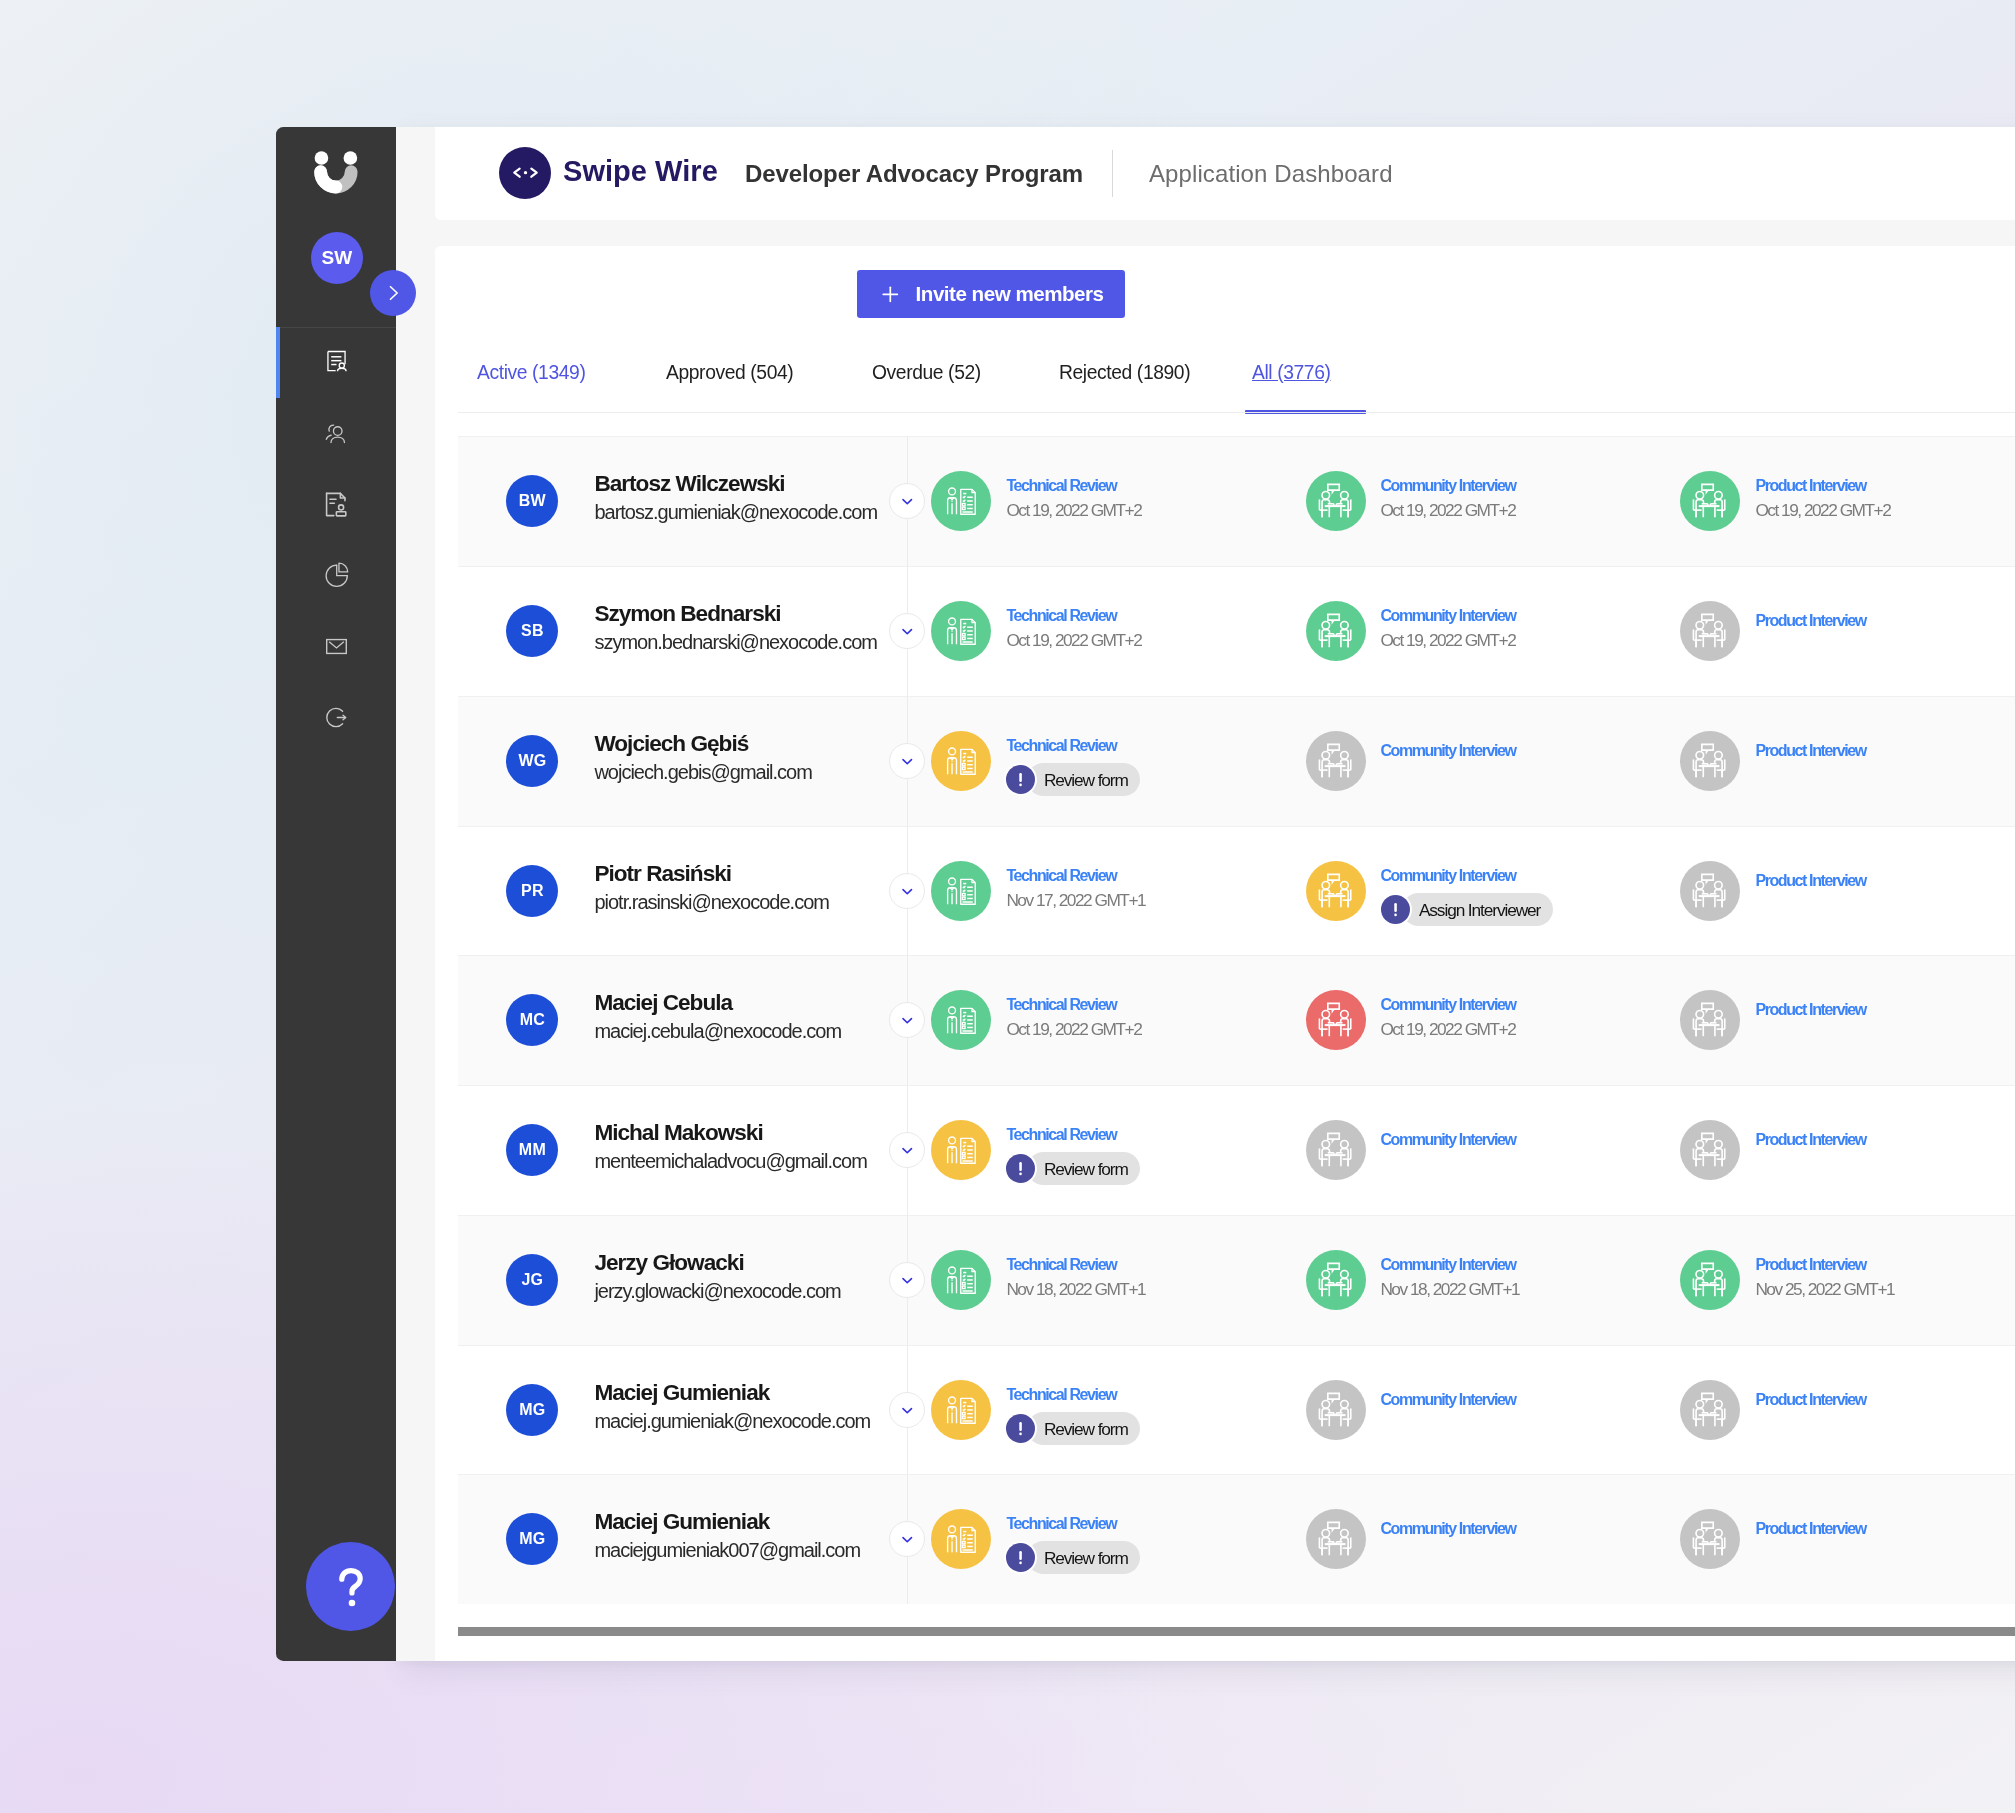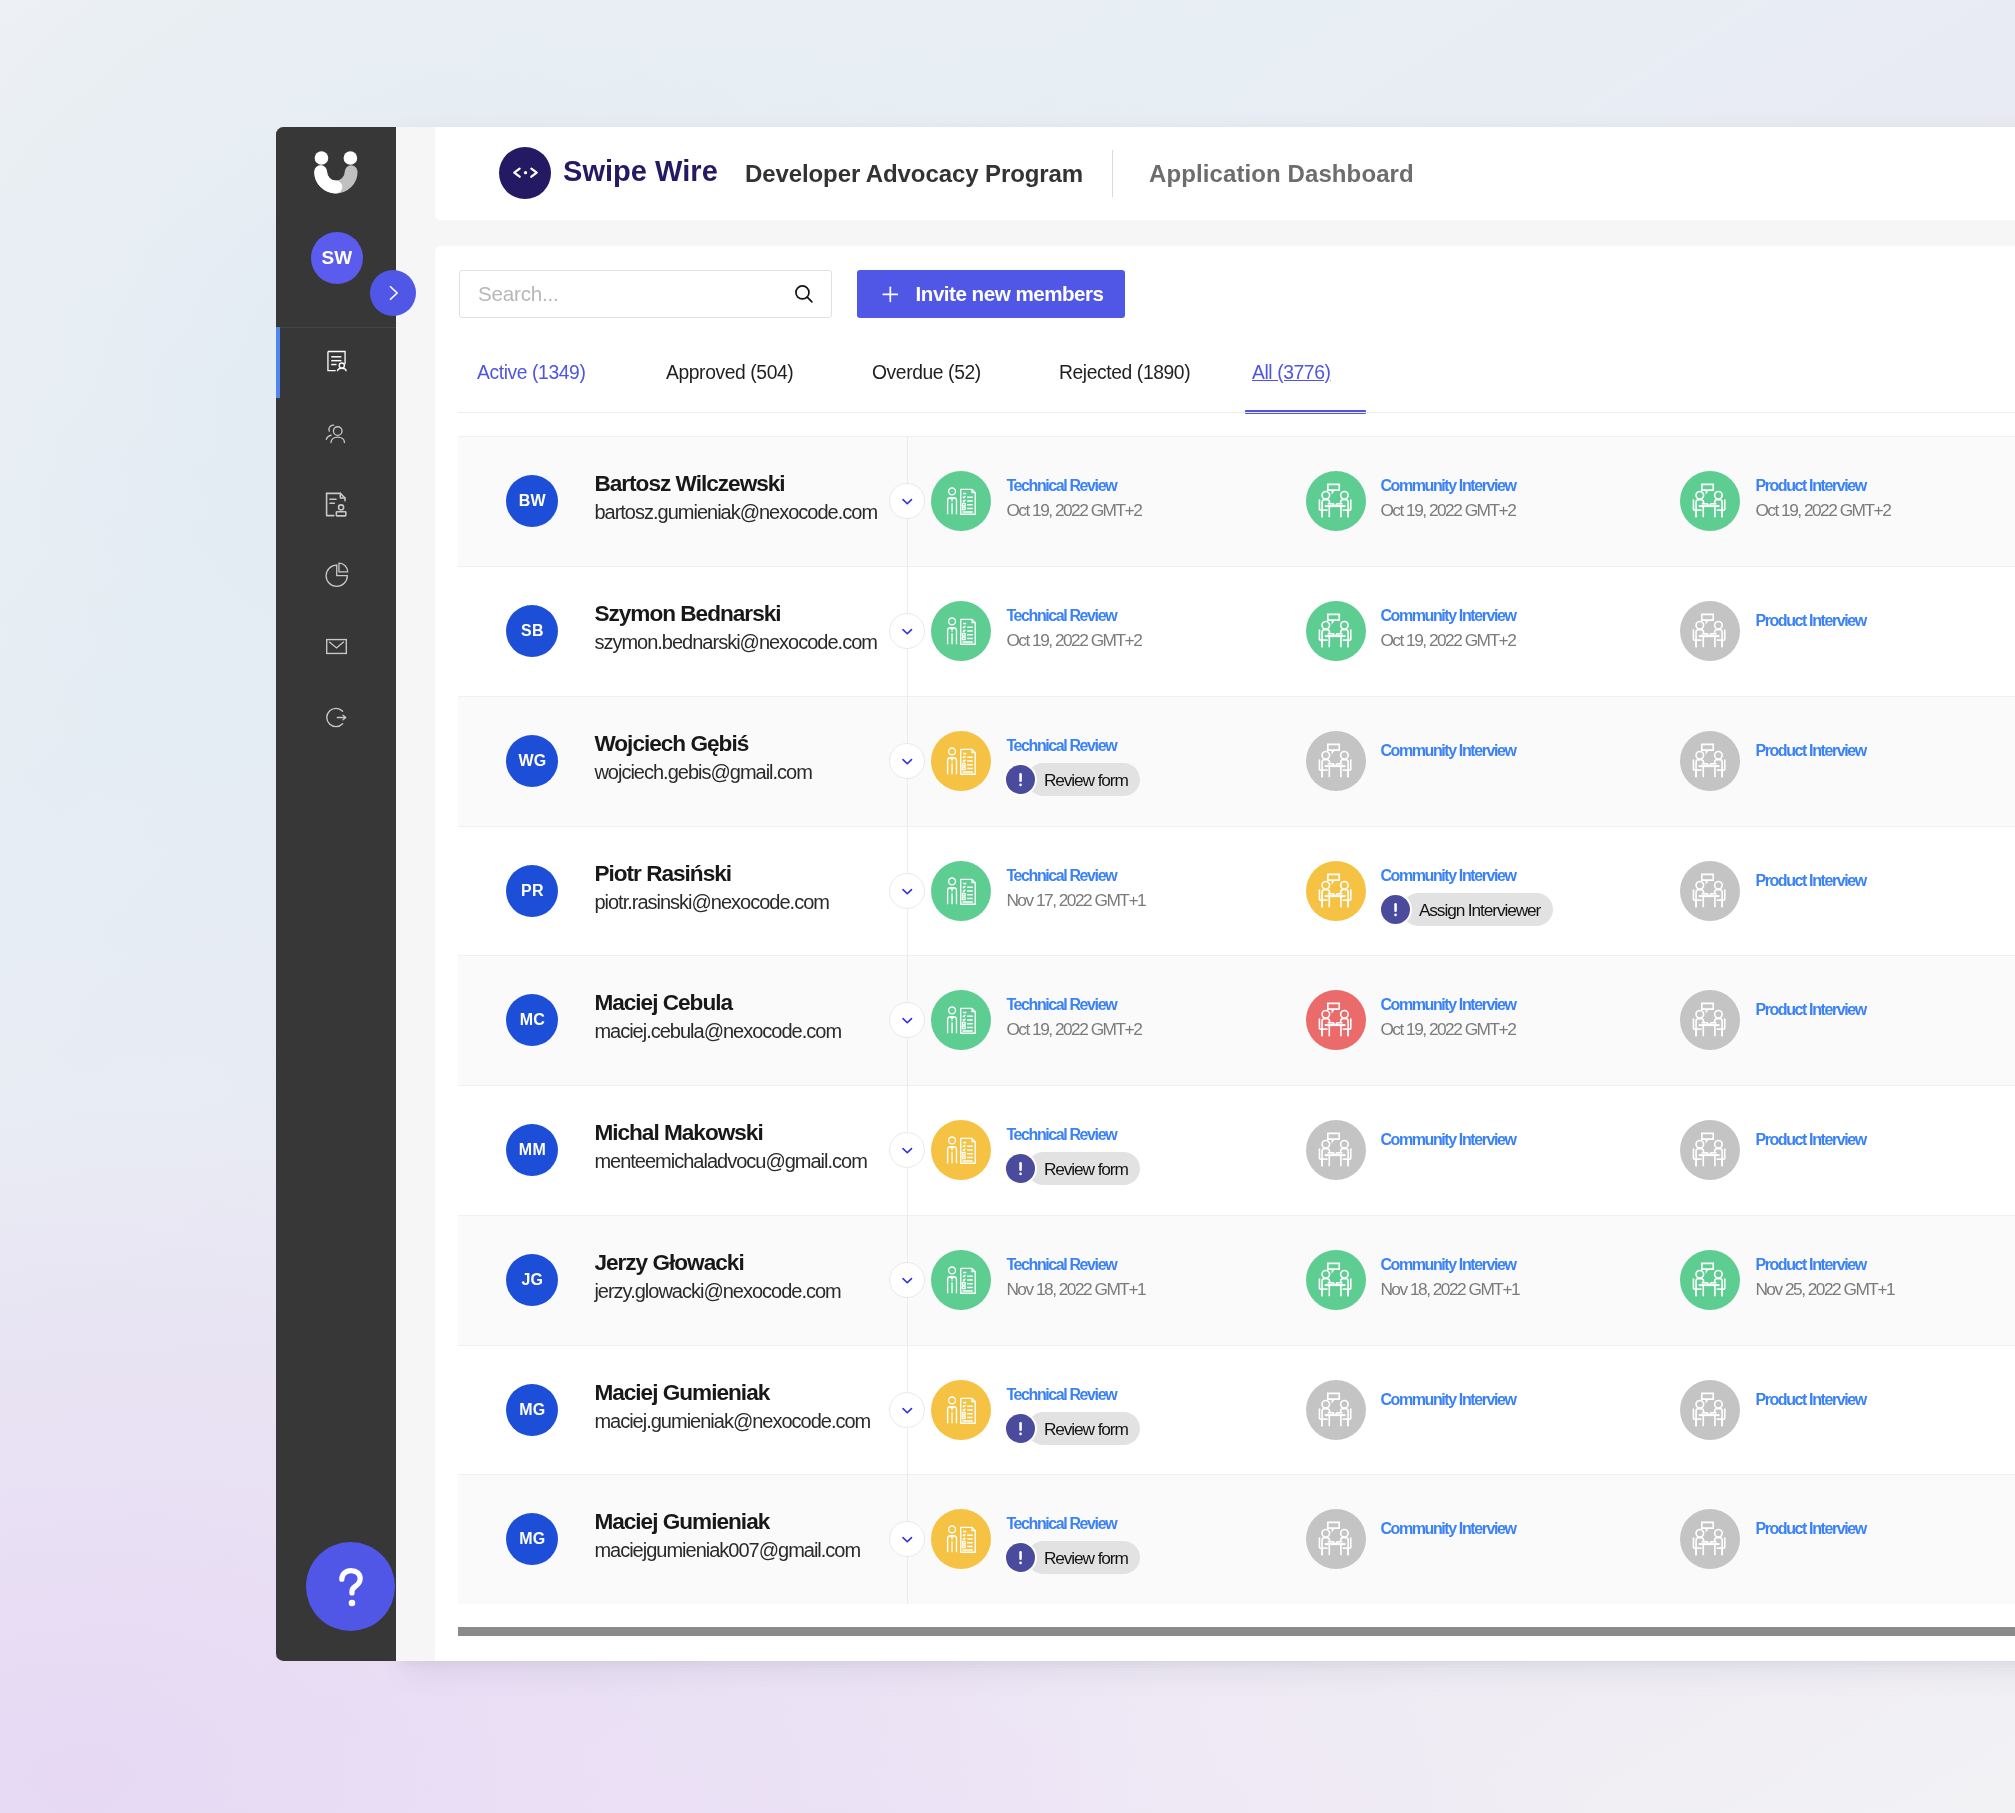--- a/index.html
+++ b/index.html
@@ -37,21 +37,21 @@
     width:89px;height:89px;border-radius:50%;background:#5057e7;
     display:flex;align-items:center;justify-content:center;}
 
   
   #headerCard{position:absolute;left:39px;top:0;width:2513px;height:93px;background:#fff;border-radius:0 7.3px 5.6px 5.6px;}
   .hdr-logo{position:absolute;left:64px;top:20px;width:52px;height:52px;border-radius:50%;background:#241a63;
     display:flex;align-items:center;justify-content:center;}
   .hdr-brand{position:absolute;left:128px;top:30px;font-size:29px;font-weight:700;color:#241a63;letter-spacing:0.04px;line-height:29px;}
   .hdr-prog{position:absolute;left:310px;top:35px;font-size:24px;font-weight:700;color:#333333;letter-spacing:-0.1px;line-height:24px;}
   .hdr-sep{position:absolute;left:677px;top:23.4px;width:1.2px;height:47px;background:#d9d9d9;}
-  .hdr-page{position:absolute;left:714px;top:35px;font-size:24px;font-weight:700;color:#6d6d6d;letter-spacing:0.1px;line-height:24px;}
+  .hdr-page{position:absolute;left:714px;top:35px;font-size:24px;font-weight:400;color:#6d6d6d;letter-spacing:0.1px;line-height:24px;}
 
   
   #contentCard{position:absolute;left:39px;top:119px;width:2513px;height:1415px;background:#fff;border-radius:5.6px 5.6px 7.3px 0;overflow:hidden;}
 
   
   .box{position:absolute;border:0.8px solid #e0e0e0;border-radius:3.2px;background:#fff;box-sizing:border-box;}
   #searchbox{left:24px;top:24px;width:373px;height:48px;}
   #searchbox .ph{position:absolute;left:18px;top:50%;transform:translateY(-50%);font-size:20.6px;color:#b7b7b7;letter-spacing:-0.2px;}
   #searchbox .ic{position:absolute;left:333px;top:50%;transform:translateY(-50%);line-height:0;}
   #invitebtn{position:absolute;left:422px;top:24px;width:268px;height:48px;border-radius:3.2px;
@@ -181,29 +181,20 @@
         </svg>
       </div>
       <div class="hdr-brand">Swipe Wire</div>
       <div class="hdr-prog">Developer Advocacy Program</div>
       <div class="hdr-sep"></div>
       <div class="hdr-page">Application Dashboard</div>
     </div>
 
     <div id="contentCard">
 
-    <div id="searchbox" class="box">
-      <div class="ph">Search...</div>
-      <div class="ic">
-        <svg width="22" height="22" viewBox="0 0 24 24" fill="none" stroke="#121212" stroke-width="1.85" stroke-linecap="round">
-              <circle cx="10.3" cy="10.3" r="7.1"></circle>
-              <line x1="15.5" y1="15.5" x2="20.6" y2="20.6"></line>
-            </svg>
-      </div>
-    </div>
     <div id="invitebtn">
       <svg width="22.6" height="22.6" viewBox="0 0 24 24" fill="none" stroke="#fff" stroke-width="1.8" stroke-linecap="round">
             <line x1="12" y1="4.5" x2="12" y2="19.5"></line>
             <line x1="4.5" y1="12" x2="19.5" y2="12"></line>
           </svg>
       <div class="lbl">Invite new members</div>
     </div>
 
     <div id="tabsWrap">
           <div class="tab hl" style="left: 42px;">Active (1349)</div>

